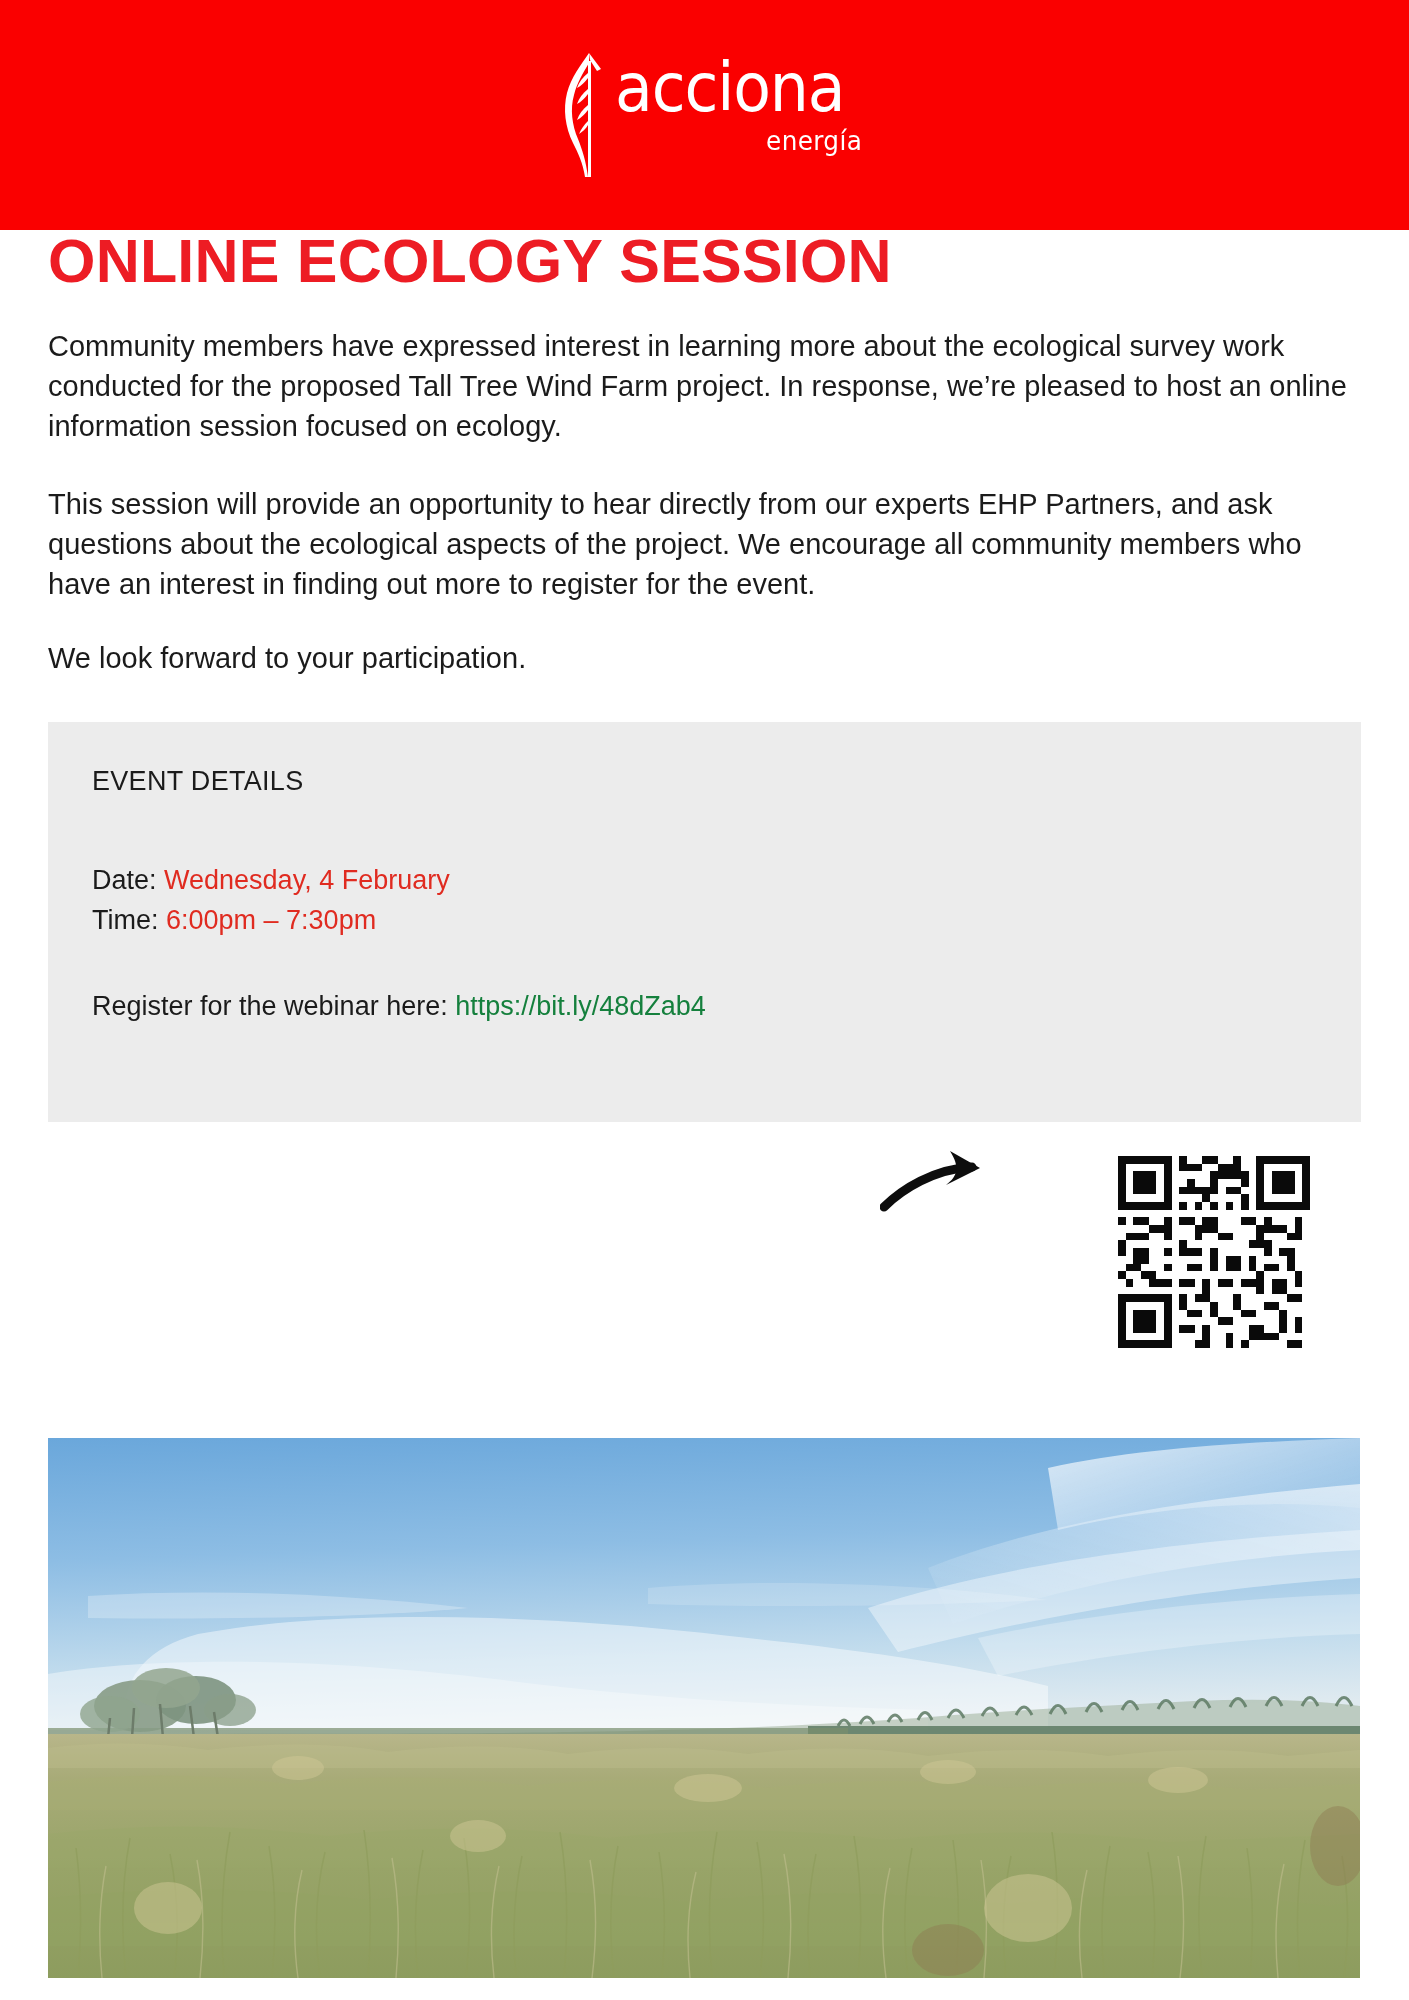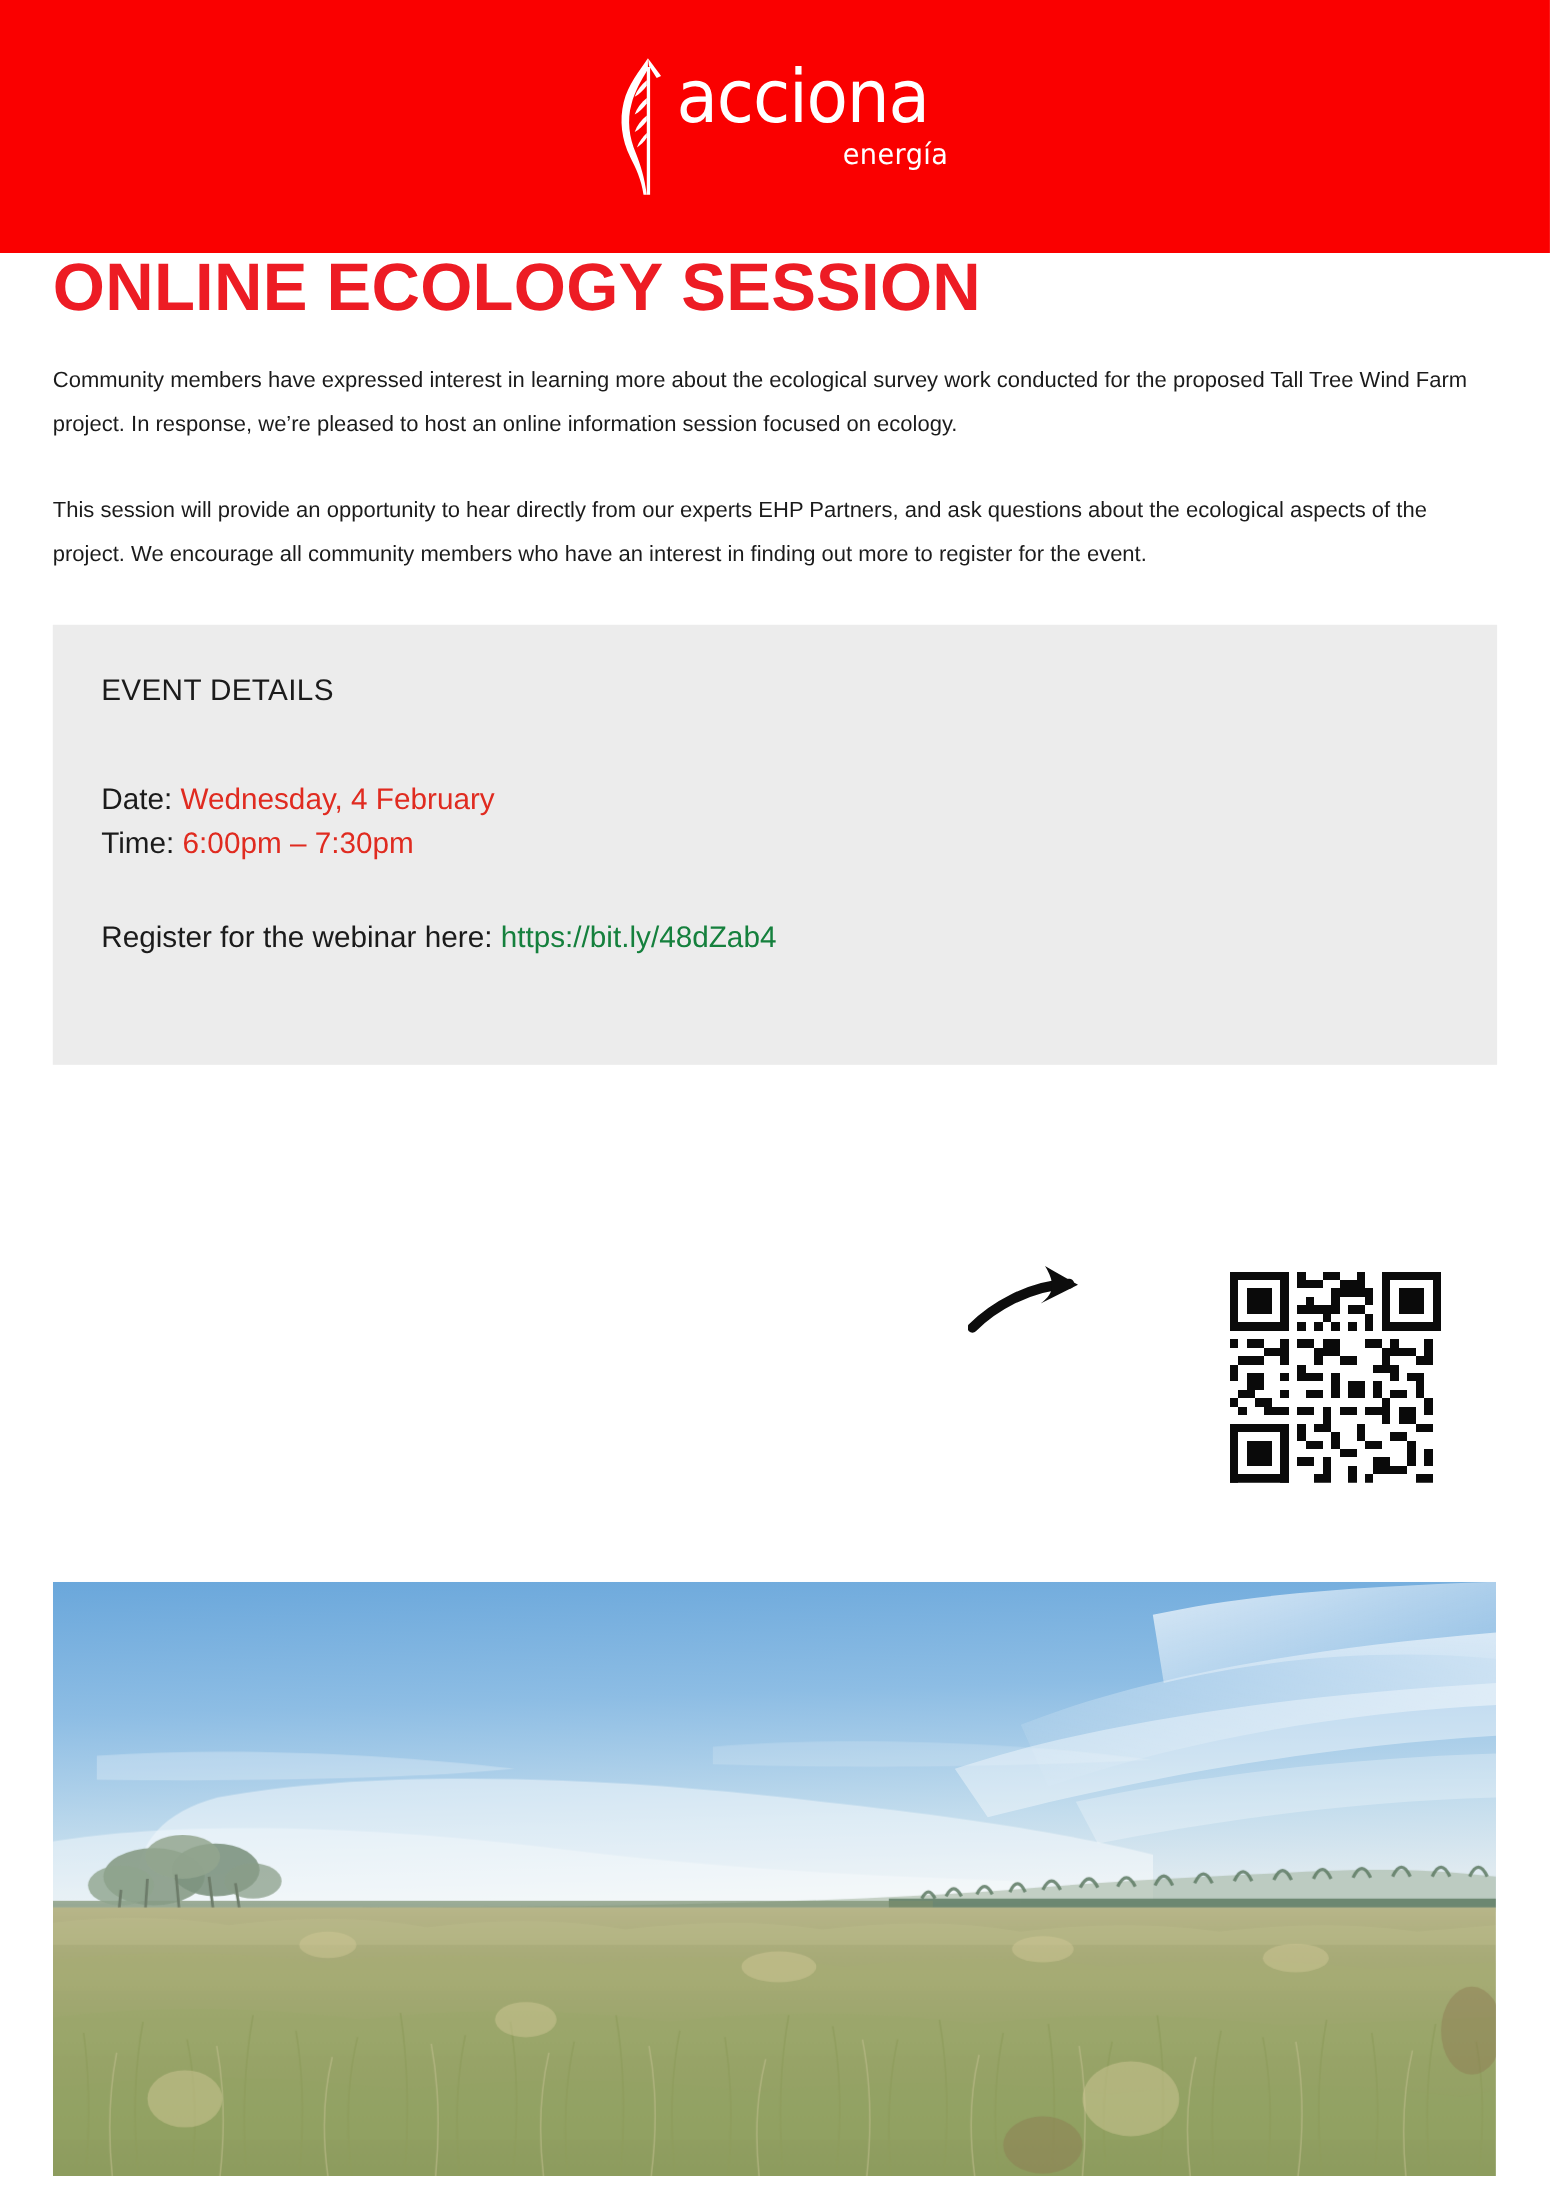--- a/index.html
+++ b/index.html
@@ -71,21 +71,21 @@
     font-size: 61px;
     line-height: 58px;
     font-weight: 700;
     letter-spacing: 0.2px;
     margin-top: 2px;
     white-space: nowrap;
   }
 
   .para {
     color: #1b1b1b;
-    font-size: 20px;
+    font-size: 29px;
     line-height: 40px;
     font-weight: 400;
     max-width: 1320px;
   }
   .para-1 { margin-top: 36px; }
   .para-2 { margin-top: 38px; }
   .para-3 { margin-top: 34px; }
 
   
   .event-box {
@@ -163,20 +163,21 @@
     </div>
   </div>
 </div>
 
 <div class="page-body">
 
   <h2 class="title-2">ONLINE ECOLOGY SESSION</h2>
 
   <p class="para para-1">Community members have expressed interest in learning more about the ecological survey work conducted for the proposed Tall Tree Wind Farm project. In response, we’re pleased to host an online information session focused on ecology.</p>
   <p class="para para-2">This session will provide an opportunity to hear directly from our experts EHP Partners, and ask questions about the ecological aspects of the project. We encourage all community members who have an interest in finding out more to register for the event.</p>
+  <p class="para para-3"> We look forward to your participation.</p>
 
   <section class="event-box">
     <div class="event-heading">EVENT DETAILS</div>
 
     <div class="event-line date-row">
       <span>Date: </span><span class="val">Wednesday, 4 February</span>
     </div>
 
     <div class="event-line">
       <span>Time: </span><span class="val">6:00pm – 7:30pm</span>

